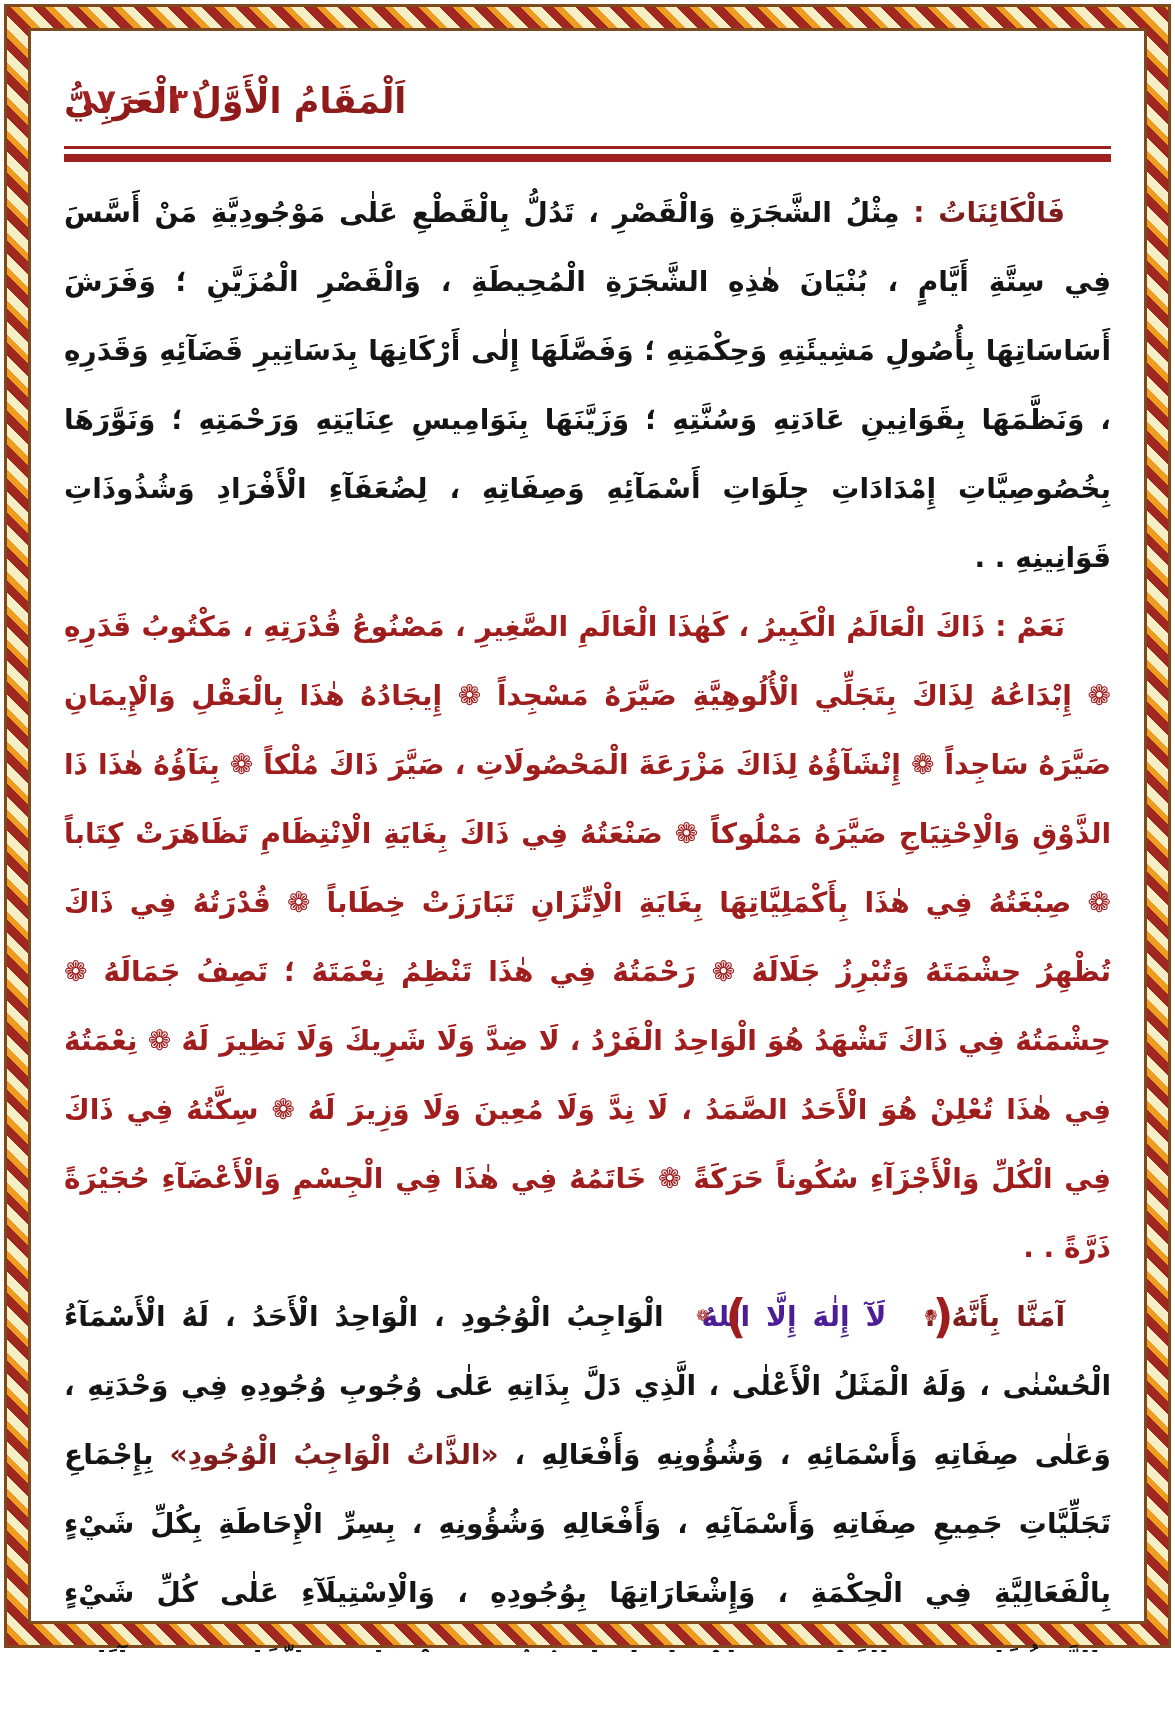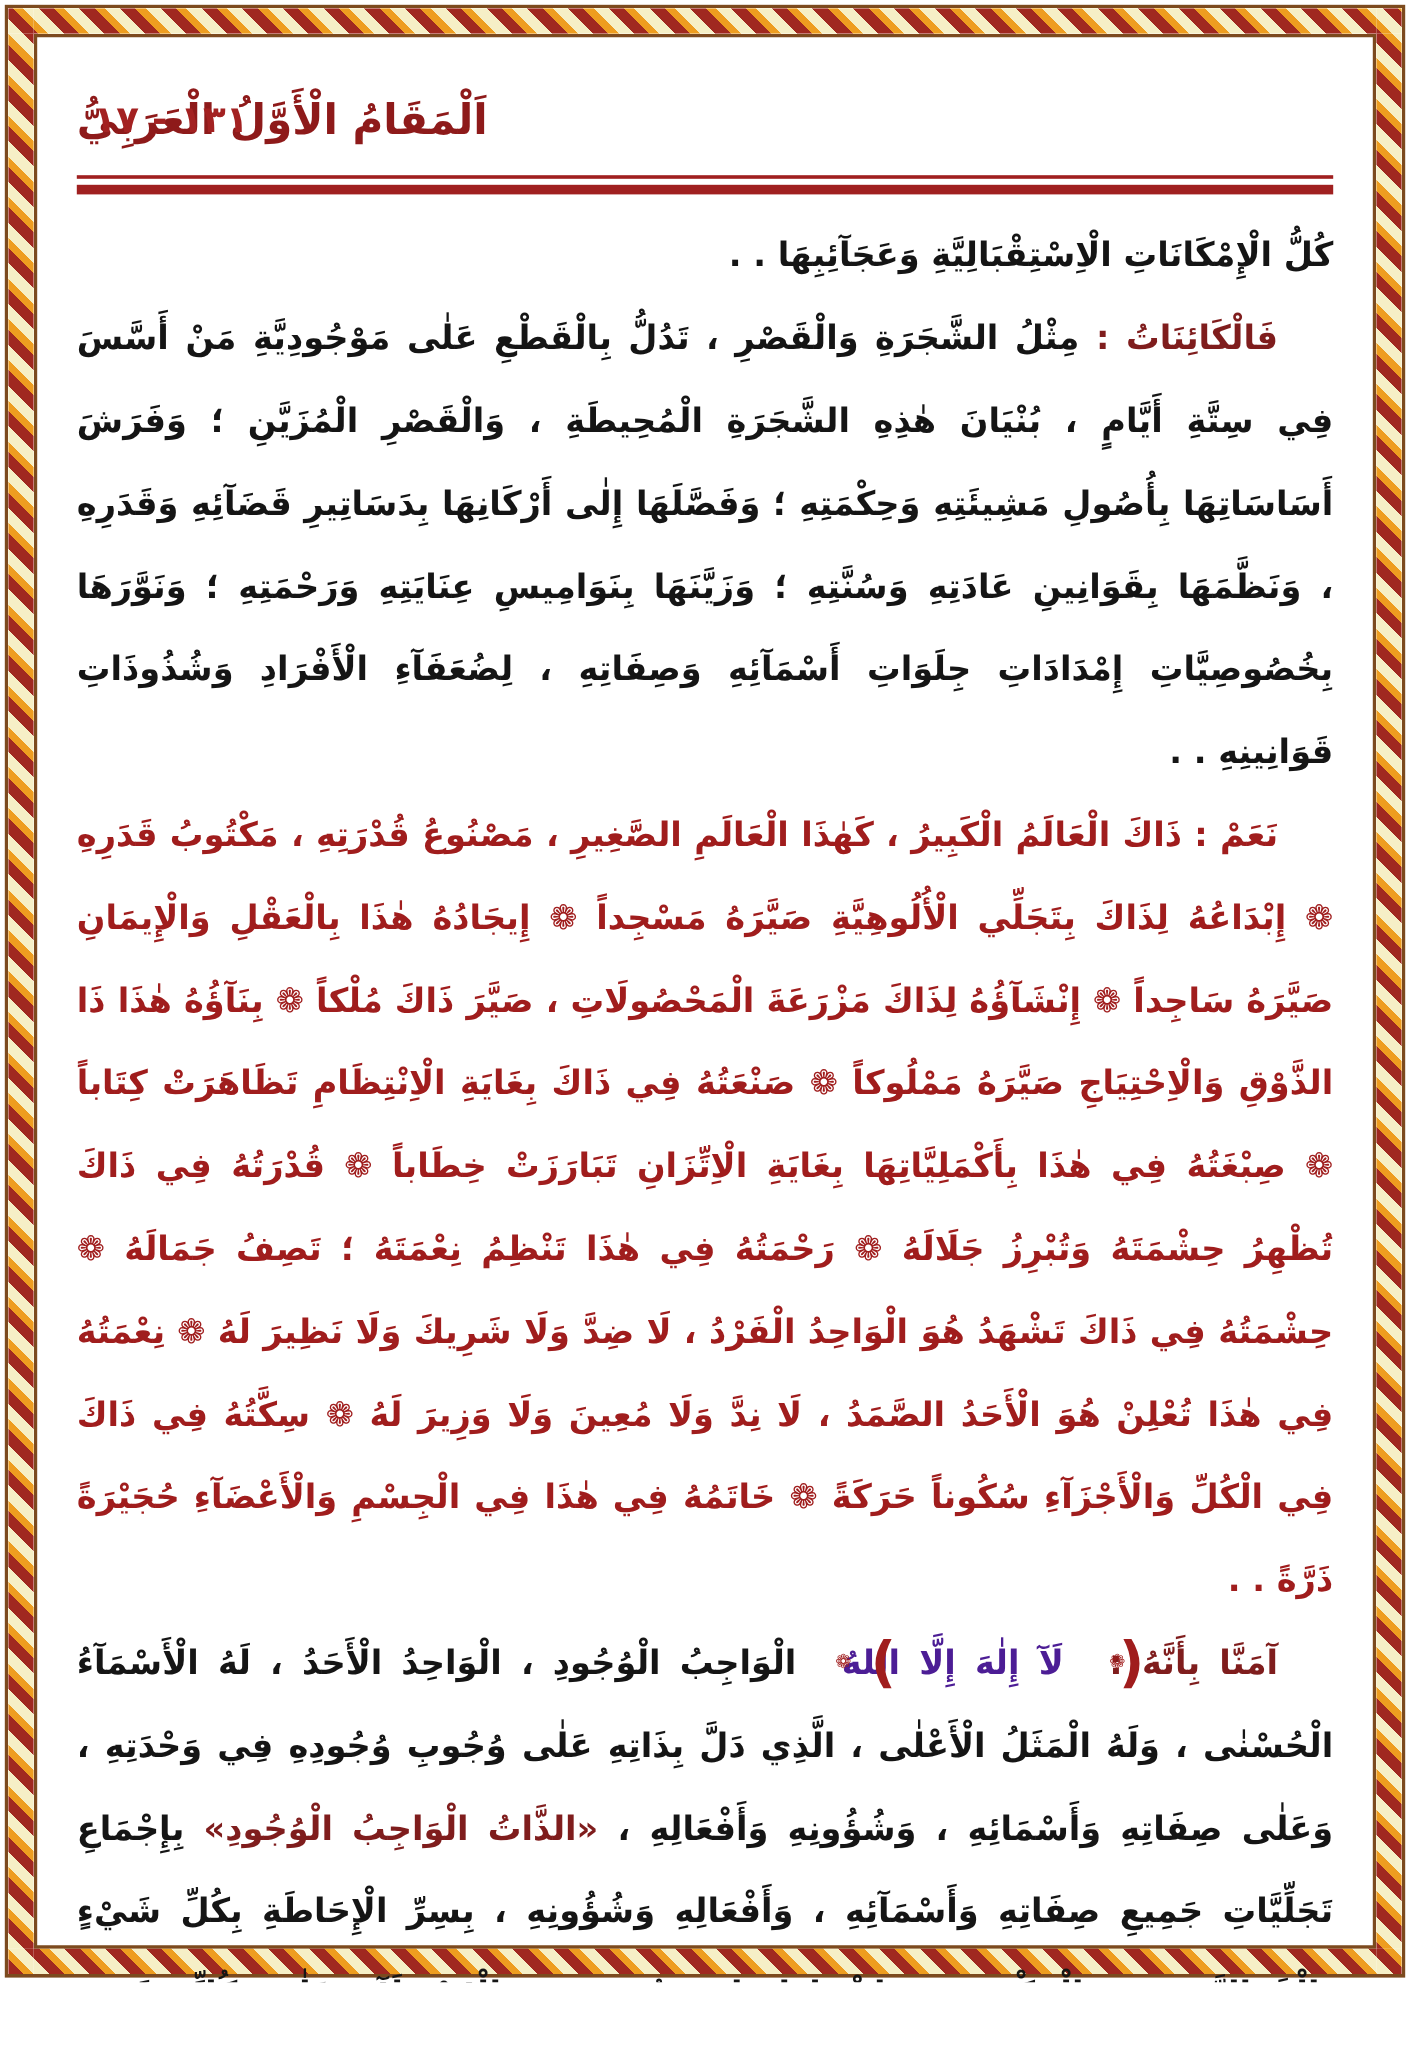--- a/index.html
+++ b/index.html
@@ -82,23 +82,20 @@
       <div class="title">اَلْمَقَامُ الْأَوَّلُ الْعَرَبِيُّ</div>
     </div>
 
     <div class="double-rule">
       <div class="rule-thin"></div>
       <div class="rule-thick"></div>
     </div>
 
     <div class="body-text">
 
-      <p class="para no-indent">
-        <span>كُلُّ الْإِمْكَانَاتِ الْاِسْتِقْبَالِيَّةِ وَعَجَآئِبِهَا . .</span>
-      </p>
 
       <p class="para">
         <span class="red">فَالْكَائِنَاتُ : </span><span>مِثْلُ الشَّجَرَةِ وَالْقَصْرِ ، تَدُلُّ بِالْقَطْعِ عَلٰى مَوْجُودِيَّةِ مَنْ أَسَّسَ فِي سِتَّةِ أَيَّامٍ ، بُنْيَانَ هٰذِهِ الشَّجَرَةِ الْمُحِيطَةِ ، وَالْقَصْرِ الْمُزَيَّنِ ؛ وَفَرَشَ أَسَاسَاتِهَا بِأُصُولِ مَشِيئَتِهِ وَحِكْمَتِهِ ؛ وَفَصَّلَهَا إِلٰى أَرْكَانِهَا بِدَسَاتِيرِ قَضَآئِهِ وَقَدَرِهِ ، وَنَظَّمَهَا بِقَوَانِينِ عَادَتِهِ وَسُنَّتِهِ ؛ وَزَيَّنَهَا بِنَوَامِيسِ عِنَايَتِهِ وَرَحْمَتِهِ ؛ وَنَوَّرَهَا بِخُصُوصِيَّاتِ إِمْدَادَاتِ جِلَوَاتِ أَسْمَآئِهِ وَصِفَاتِهِ ، لِضُعَفَآءِ الْأَفْرَادِ وَشُذُوذَاتِ قَوَانِينِهِ . .</span>
       </p>
 
 
       <p class="para red-para">
         <span>نَعَمْ : ذَاكَ الْعَالَمُ الْكَبِيرُ ، كَهٰذَا الْعَالَمِ الصَّغِيرِ ، مَصْنُوعُ قُدْرَتِهِ ، مَكْتُوبُ قَدَرِهِ ❁ إِبْدَاعُهُ لِذَاكَ بِتَجَلِّي الْأُلُوهِيَّةِ صَيَّرَهُ مَسْجِداً ❁ إِيجَادُهُ هٰذَا بِالْعَقْلِ وَالْإِيمَانِ صَيَّرَهُ سَاجِداً ❁ إِنْشَآؤُهُ لِذَاكَ مَزْرَعَةَ الْمَحْصُولَاتِ ، صَيَّرَ ذَاكَ مُلْكاً ❁ بِنَآؤُهُ هٰذَا ذَا الذَّوْقِ وَالْاِحْتِيَاجِ صَيَّرَهُ مَمْلُوكاً ❁ صَنْعَتُهُ فِي ذَاكَ بِغَايَةِ الْاِنْتِظَامِ تَظَاهَرَتْ كِتَاباً ❁ صِبْغَتُهُ فِي هٰذَا بِأَكْمَلِيَّاتِهَا بِغَايَةِ الْاِتِّزَانِ تَبَارَزَتْ خِطَاباً ❁ قُدْرَتُهُ فِي ذَاكَ تُظْهِرُ حِشْمَتَهُ وَتُبْرِزُ جَلَالَهُ ❁ رَحْمَتُهُ فِي هٰذَا تَنْظِمُ نِعْمَتَهُ ؛ تَصِفُ جَمَالَهُ ❁ حِشْمَتُهُ فِي ذَاكَ تَشْهَدُ هُوَ الْوَاحِدُ الْفَرْدُ ، لَا ضِدَّ وَلَا شَرِيكَ وَلَا نَظِيرَ لَهُ ❁ نِعْمَتُهُ فِي هٰذَا تُعْلِنْ هُوَ الْأَحَدُ الصَّمَدُ ، لَا نِدَّ وَلَا مُعِينَ وَلَا وَزِيرَ لَهُ ❁ سِكَّتُهُ فِي ذَاكَ فِي الْكُلِّ وَالْأَجْزَآءِ سُكُوناً حَرَكَةً ❁ خَاتَمُهُ فِي هٰذَا فِي الْجِسْمِ وَالْأَعْضَآءِ حُجَيْرَةً ذَرَّةً . .</span>
       </p>
 

